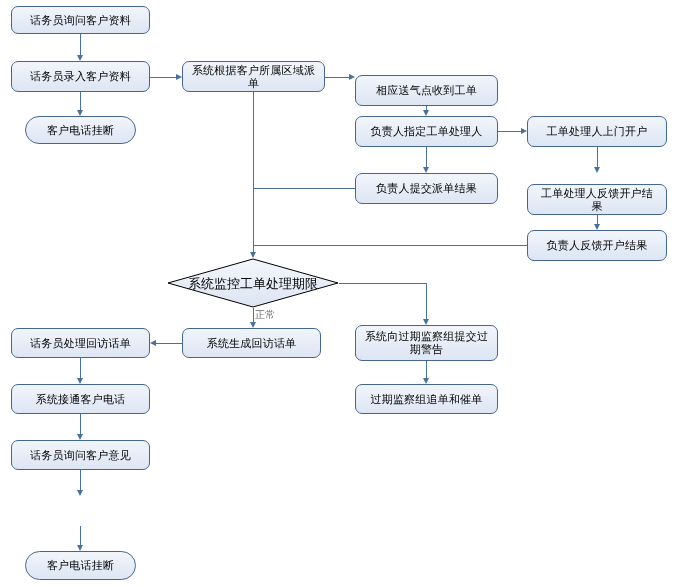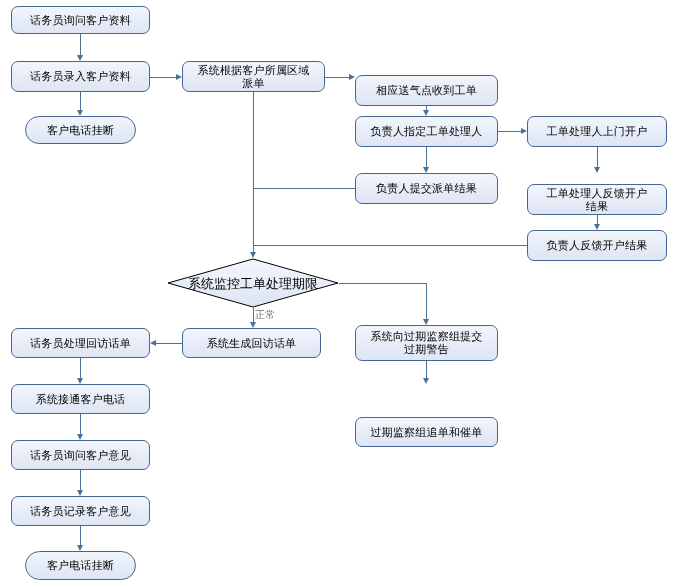--- a/index.html
+++ b/index.html
@@ -23,21 +23,21 @@
     border-radius:7px;
     background:linear-gradient(to bottom,#f2f5fb 0%,#e6ecf7 55%,#dee6f4 100%);
     display:flex;
     align-items:center;
     justify-content:center;
     text-align:center;
     color:#000000;
     font-size:11px;
     line-height:13px;
     letter-spacing:0.2px;
-    padding:1px 14px;
+    padding:1px 8px;
   }
   
   .node.pill{
     border-radius:20px;
   }
   
   .diamond{
     position:absolute;
     color:#000;
     font-size:11px;
@@ -217,29 +217,26 @@
   </div>
 
   <div class="node" style="left:11px;top:384px;width:139px;height:30px;">
     <span>系统接通客户电话</span>
   </div>
 
   <div class="node" style="left:11px;top:440px;width:139px;height:30px;">
     <span>话务员询问客户意见</span>
   </div>
 
-  <div class="node" style="left:11px;top:496px;width:139px;height:30px;">
-    <span>话务员记录客户意见</span>
-  </div>
 
   <div class="node pill" style="left:25px;top:551px;width:111px;height:29px;">
     <span>客户电话挂断</span>
   </div>
 
   <div class="node" style="left:355px;top:325px;width:143px;height:36px;">
     <span>系统向过期监察组提交过期警告</span>
   </div>
 
-  <div class="node" style="left:355px;top:384px;width:143px;height:30px;margin-top:33px;">
+  <div class="node" style="left:355px;top:384px;width:143px;height:30px;">
     <span>过期监察组追单和催单</span>
   </div>
 
 </div>
 
 </body></html>

